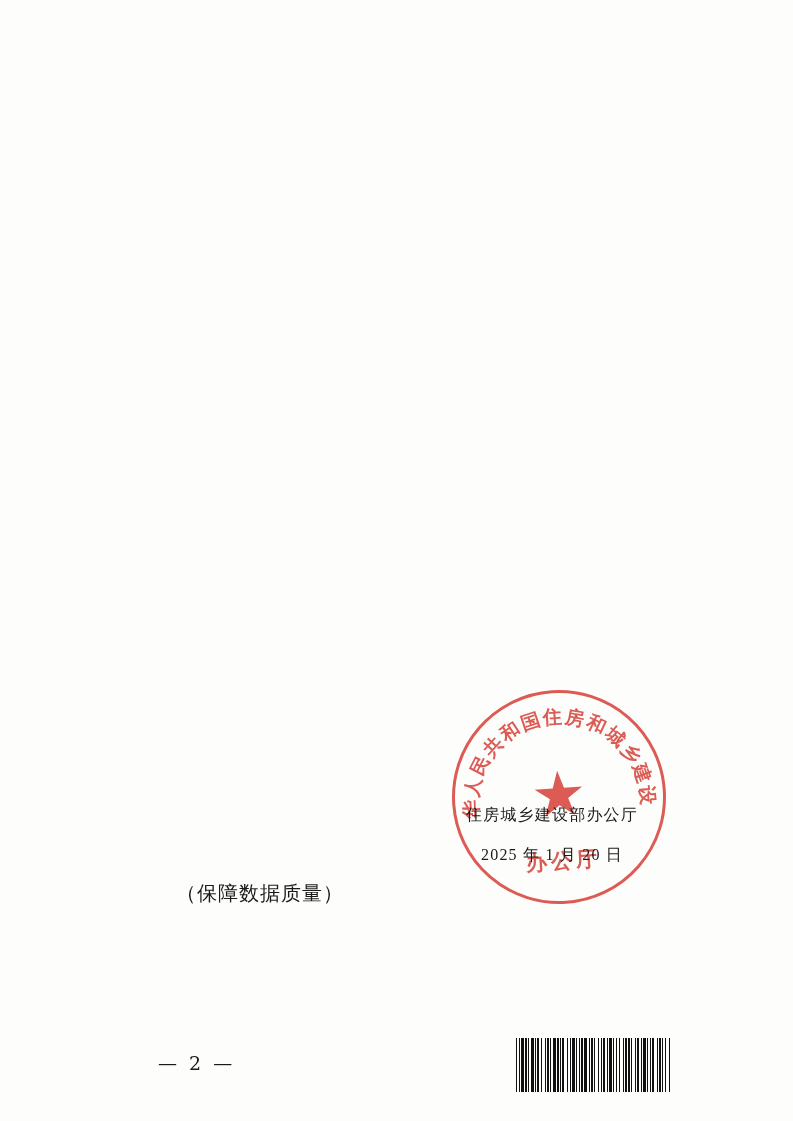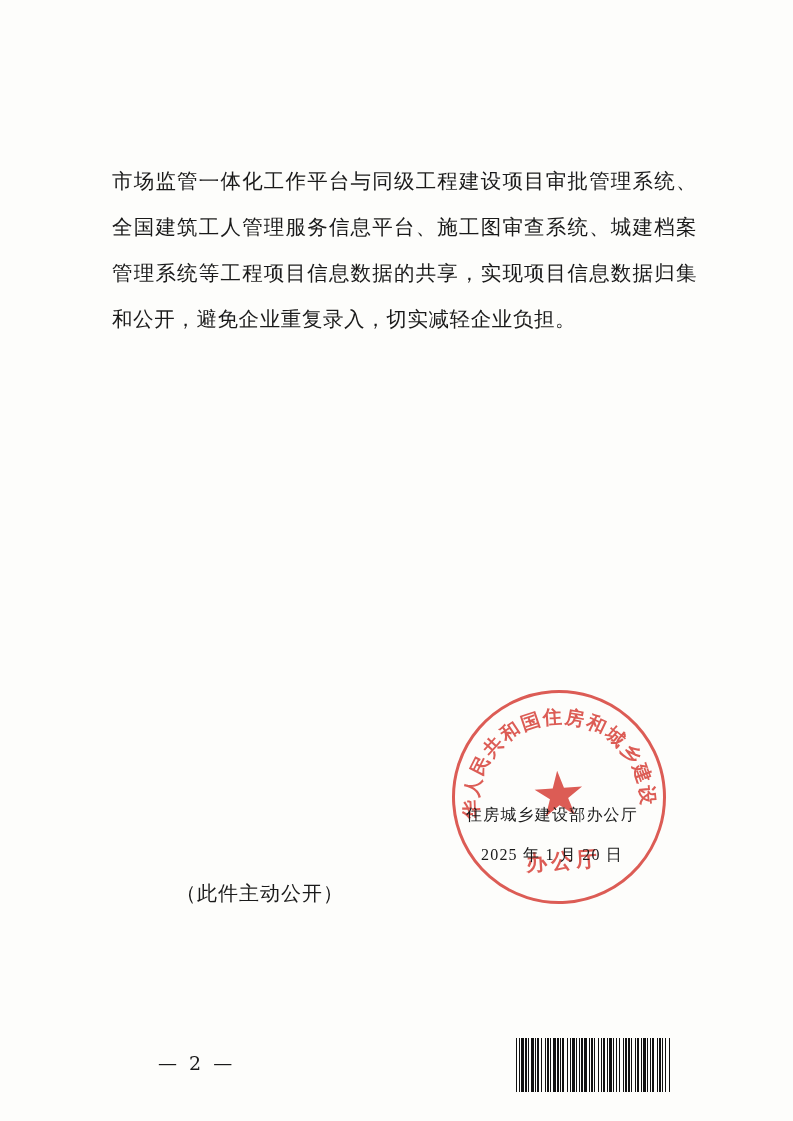--- a/index.html
+++ b/index.html
@@ -140,21 +140,20 @@
     background: #111;
     height: 100%;
   }
 </style>
 </head>
 <body>
 
 <div class="page">
 
   <div class="doc-body">
-    <p class="para">市场监管一体化工作平台与同级工程建设项目审批管理系统、全国建筑工人管理服务信息平台、施工图审查系统、城建档案管理系统等工程项目信息数据的共享，实现项目信息数据归集和公开，避免企业重复录入，切实减轻企业负担。</p>
   </div>
 
   <div class="seal">
     <div class="seal-inner">
       <svg class="seal-arc" viewBox="0 0 208 208">
         <defs>
           <path id="arcpath" d="M 22,112 A 82,82 0 1 1 186,112"></path>
         </defs>
         <text>
           <textPath href="#arcpath" startOffset="50%" text-anchor="middle">中华人民共和国住房和城乡建设部</textPath>
@@ -163,21 +162,21 @@
       <div class="seal-star">★</div>
       <div class="seal-bottom">办公厅</div>
     </div>
   </div>
 
   <div class="signature-block">
     <div class="sig-line">住房城乡建设部办公厅</div>
     <div class="sig-line">2025 年 1 月 20 日</div>
   </div>
 
-  <div class="public-note">（此件主动公开）</div>
+  <div class="public-note">（保障数据质量）</div>
 
   <div class="page-number">— 2 —</div>
 
   <div class="barcode">
       <span style="width: 1px; background: rgb(17, 17, 17);"></span>
       <span style="width: 2px; background: transparent;"></span>
       <span style="width: 1px; background: rgb(17, 17, 17);"></span>
       <span style="width: 1px; background: transparent;"></span>
       <span style="width: 3px; background: rgb(17, 17, 17);"></span>
       <span style="width: 1px; background: transparent;"></span>

